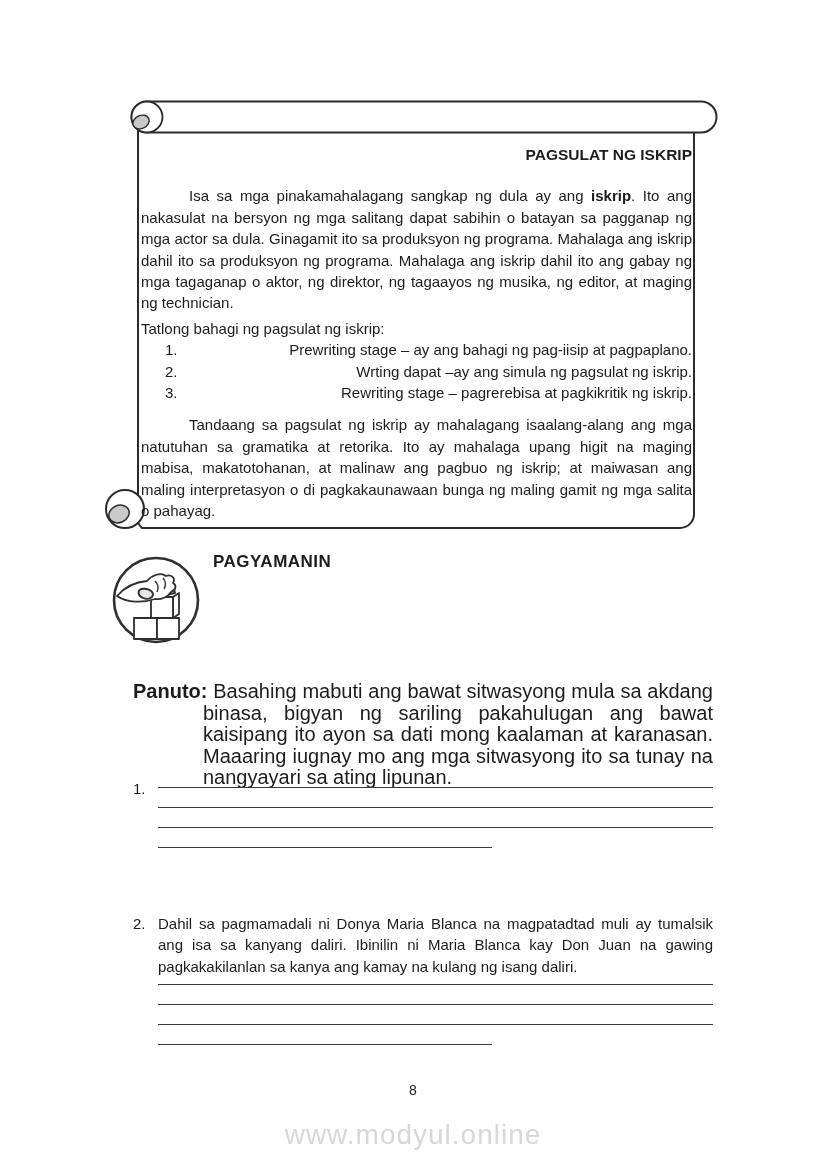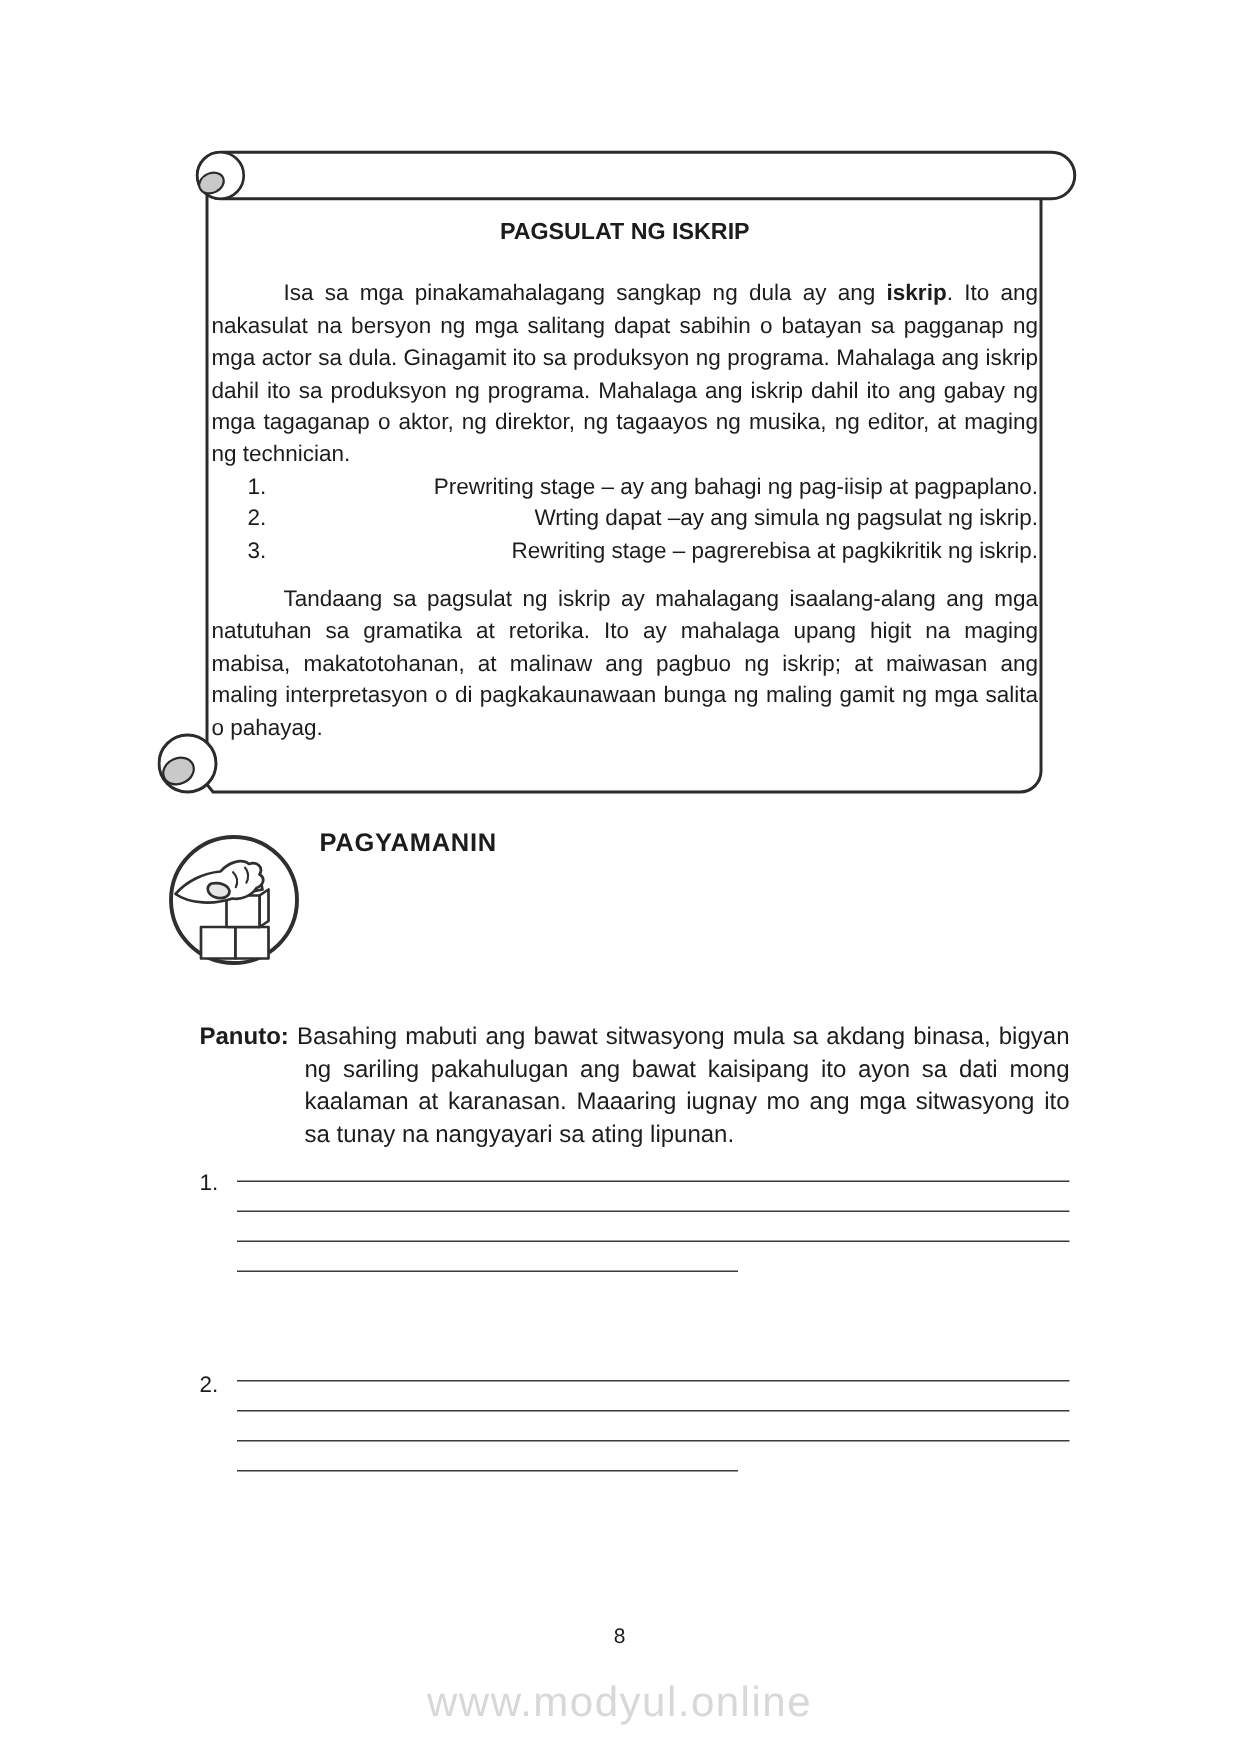--- a/index.html
+++ b/index.html
@@ -13,39 +13,39 @@
     overflow: hidden;
   }
 
   
   .scroll-panel { position: absolute; left: 105px; top: 100px; width: 614px; height: 432px; }
   .scroll-panel svg.scroll-art { position: absolute; left: 0; top: 0; }
   .scroll-content {
     position: absolute; left: 36px; top: 44px; width: 551px;
     font-size: 15px; line-height: 21.4px; text-align: justify;
   }
-  .scroll-title { text-align: center; font-weight: bold; margin: 0; font-size: 15.5px; }
+  .scroll-title { text-align: right; font-weight: bold; margin: 0; font-size: 15.5px; }
   .para1 { margin: 20px 0 0 0; text-indent: 48px; }
   .list-intro { margin: 4px 0 0 0; text-align: left; }
   .list-row { display: flex; padding-left: 24px; text-align: left; }
   .li-num { width: 23px; flex: none; }
   .li-text { flex: 1; text-align: right; }
   .para2 { margin: 11px 0 0 0; text-indent: 48px; }
 
   
   .activity-icon { position: absolute; left: 111px; top: 555px; }
   .activity-heading {
     position: absolute; left: 213px; top: 552px;
     font-size: 17px; font-weight: bold; letter-spacing: 0.5px; margin: 0;
   }
 
   
   .panuto {
     position: absolute; left: 133px; top: 681px; width: 580px;
-    font-size: 16px; line-height: 21.5px; text-align: justify;
+    font-size: 20px; line-height: 21.5px; text-align: justify;
     padding-left: 70px; text-indent: -70px; margin: 0;
   }
   .panuto-label { font-weight: bold; }
 
   
   .question { position: absolute; left: 133px; width: 580px; display: flex; }
   .question-1 { top: 778px; }
   .question-2 { top: 913px; }
   .q-num { width: 25px; flex: none; font-size: 15px; line-height: 21.4px; }
   .q-body { flex: 1; min-width: 0; }
@@ -80,20 +80,21 @@
 
     <circle cx="42" cy="17" r="15.5" fill="#ffffff" stroke="#2b2b2b" stroke-width="1.8"></circle>
     <ellipse cx="36" cy="22" rx="8.5" ry="6.5" fill="#c9c9c9" stroke="#2b2b2b" stroke-width="1.4" transform="rotate(-25 36 22)"></ellipse>
   </svg>
 
   <div class="scroll-content">
     <p class="scroll-title">PAGSULAT NG ISKRIP</p>
 
     <p class="para1"><span>Isa sa mga pinakamahalagang sangkap ng dula ay ang </span><b>iskrip</b><span>. Ito ang nakasulat na bersyon ng mga salitang dapat sabihin o batayan sa pagganap ng mga actor sa dula. Ginagamit ito sa produksyon ng programa. Mahalaga ang iskrip dahil ito sa produksyon ng programa. Mahalaga ang iskrip dahil ito ang gabay ng mga tagaganap o aktor, ng direktor, ng tagaayos ng musika, ng editor, at maging ng technician.</span></p>
 
+    <p class="list-intro">Tatlong bahagi ng pagsulat ng iskrip:</p>
 
     <div class="list-row">
       <span class="li-num">1.</span>
       <span class="li-text">Prewriting stage – ay ang bahagi ng pag-iisip at pagpaplano.</span>
     </div>
     <div class="list-row">
       <span class="li-num">2.</span>
       <span class="li-text">Wrting dapat –ay ang simula ng pagsulat ng iskrip.</span>
     </div>
     <div class="list-row">
@@ -133,20 +134,21 @@
       <div class="answer-line"></div>
       <div class="answer-line"></div>
       <div class="answer-line short"></div>
     </div>
   </div>
 </div>
 
 <div class="question question-2">
   <span class="q-num">2.</span>
   <div class="q-body">
+    <p class="q-text">Dahil sa pagmamadali ni Donya Maria Blanca na magpatadtad muli ay tumalsik ang isa sa kanyang daliri. Ibinilin ni Maria Blanca kay Don Juan na gawing pagkakakilanlan sa kanya ang kamay na kulang ng isang daliri.</p>
     <div class="answer-lines">
       <div class="answer-line"></div>
       <div class="answer-line"></div>
       <div class="answer-line"></div>
       <div class="answer-line short"></div>
     </div>
   </div>
 </div>
 
 <div class="page-number">8</div>

